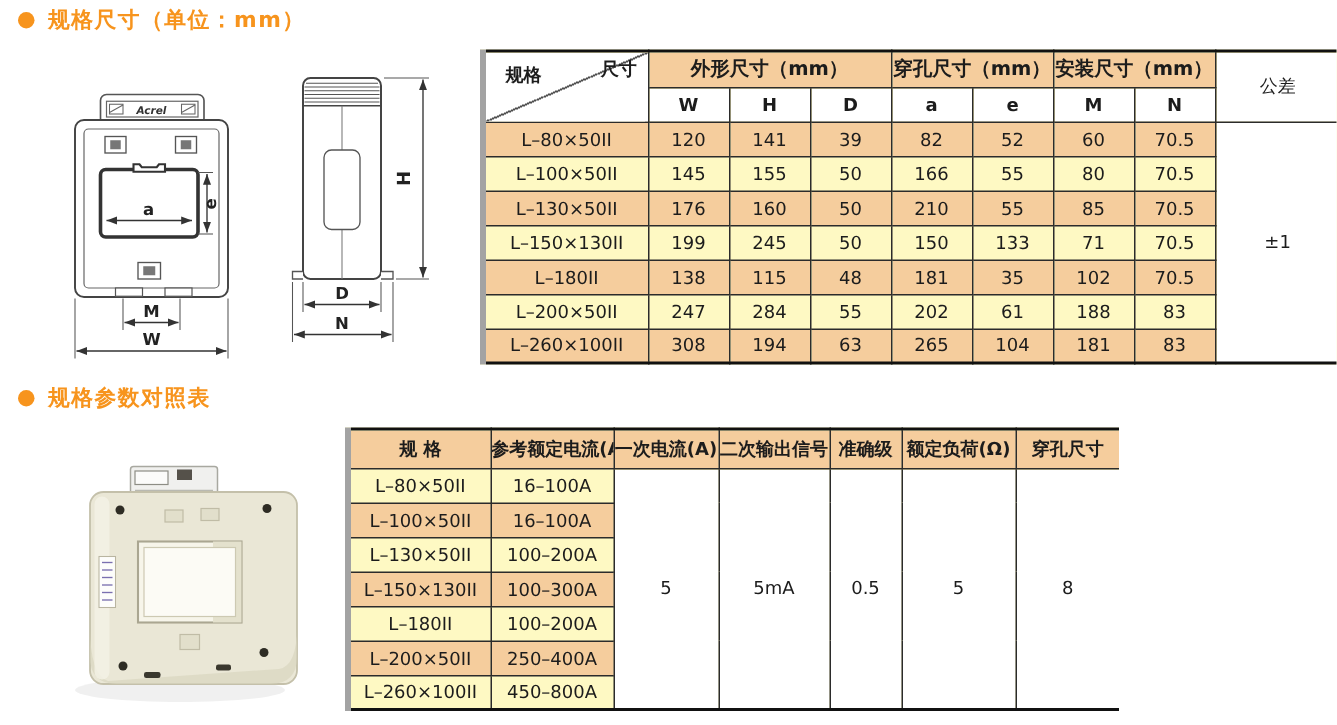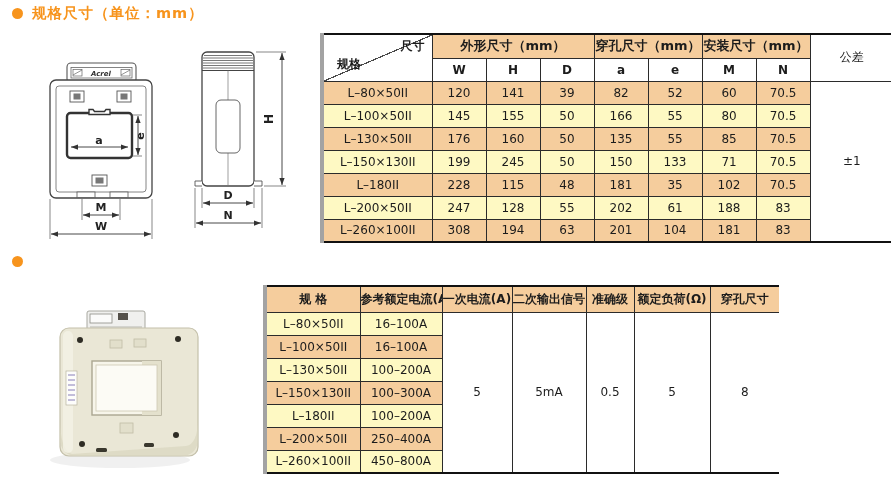--- a/index.html
+++ b/index.html
@@ -32,24 +32,24 @@
   #dimTable thead tr:last-child  { height:23px; }
   #dimTable tbody tr { height:23px; }
   #dimTable .subcol { font-weight:bold; background:#fff; }
   .cornerCell {
     position:relative; background:#fff;
     background-image:linear-gradient(to bottom right,
       transparent calc(50% - 0.6px), #4a4a4a calc(50% - 0.6px),
       #4a4a4a calc(50% + 0.6px), transparent calc(50% + 0.6px));
   }
   .cornerCell .c-top { position:absolute; top:3px; right:7px; font-weight:bold; font-size:12px; }
-  .cornerCell .c-bot { position:absolute; bottom:8px; left:13px; font-weight:bold; font-size:12px; }
+  .cornerCell .c-bot { position:absolute; bottom:22px; left:13px; font-weight:bold; font-size:12px; }
   .tolHead { background:#fff; font-weight:normal; }
 
-  #paramTable { left:230px; top:285px; width:514px;margin-left:33px; }
+  #paramTable { left:230px; top:285px; width:514px; }
   #paramTable thead tr { height:26px; }
   #paramTable tbody tr { height:23px; }
   #paramTable th { background:#f5cd9d; font-weight:bold; }
 
   
   .art { position:absolute; }
   svg text { font-family:"DejaVu Sans","Liberation Sans",sans-serif; }
 </style>
 </head>
 <body>
@@ -211,70 +211,71 @@
           <td class="">166</td>
           <td class="">55</td>
           <td class="">80</td>
           <td class="">70.5</td>
         </tr>
         <tr>
           <td class="model tint">L–130×50II</td>
           <td class="tint">176</td>
           <td class="tint">160</td>
           <td class="tint">50</td>
-          <td class="tint">135</td>
+          <td class="tint">210</td>
           <td class="tint">55</td>
           <td class="tint">85</td>
           <td class="tint">70.5</td>
         </tr>
         <tr>
           <td class="model">L–150×130II</td>
           <td class="">199</td>
           <td class="">245</td>
           <td class="">50</td>
           <td class="">150</td>
           <td class="">133</td>
           <td class="">71</td>
           <td class="">70.5</td>
         </tr>
         <tr>
           <td class="model tint">L–180II</td>
-          <td class="tint">228</td>
+          <td class="tint">138</td>
           <td class="tint">115</td>
           <td class="tint">48</td>
           <td class="tint">181</td>
           <td class="tint">35</td>
           <td class="tint">102</td>
           <td class="tint">70.5</td>
         </tr>
         <tr>
           <td class="model">L–200×50II</td>
           <td class="">247</td>
-          <td class="">128</td>
+          <td class="">284</td>
           <td class="">55</td>
           <td class="">202</td>
           <td class="">61</td>
           <td class="">188</td>
           <td class="">83</td>
         </tr>
         <tr>
           <td class="model tint">L–260×100II</td>
           <td class="tint">308</td>
           <td class="tint">194</td>
           <td class="tint">63</td>
-          <td class="tint">201</td>
+          <td class="tint">265</td>
           <td class="tint">104</td>
           <td class="tint">181</td>
           <td class="tint">83</td>
         </tr>
       </tbody>
   </table>
 
   <div class="sec-head" style="left:12px; top:256px;">
     <span class="dot"></span>
+    <span class="txt">规格参数对照表</span>
   </div>
 
   <div class="art" style="left:30px; top:298px;">
     <svg width="195" height="182" viewBox="0 0 195 182">
       <ellipse cx="90" cy="162" rx="70" ry="8" fill="#000" opacity="0.06"></ellipse>
 
       <rect x="57" y="13" width="58" height="22" rx="2" fill="#f0f0ee" stroke="#a8a8a0" stroke-width="1"></rect>
       <rect x="60" y="16" width="22" height="9" fill="#fbfbfa" stroke="#8d8d85" stroke-width="0.8"></rect>
       <rect x="88" y="15" width="10" height="7" fill="#55514a"></rect>
       <line x1="60" y1="29" x2="112" y2="29" stroke="#b9b9b1" stroke-width="1"></line>

